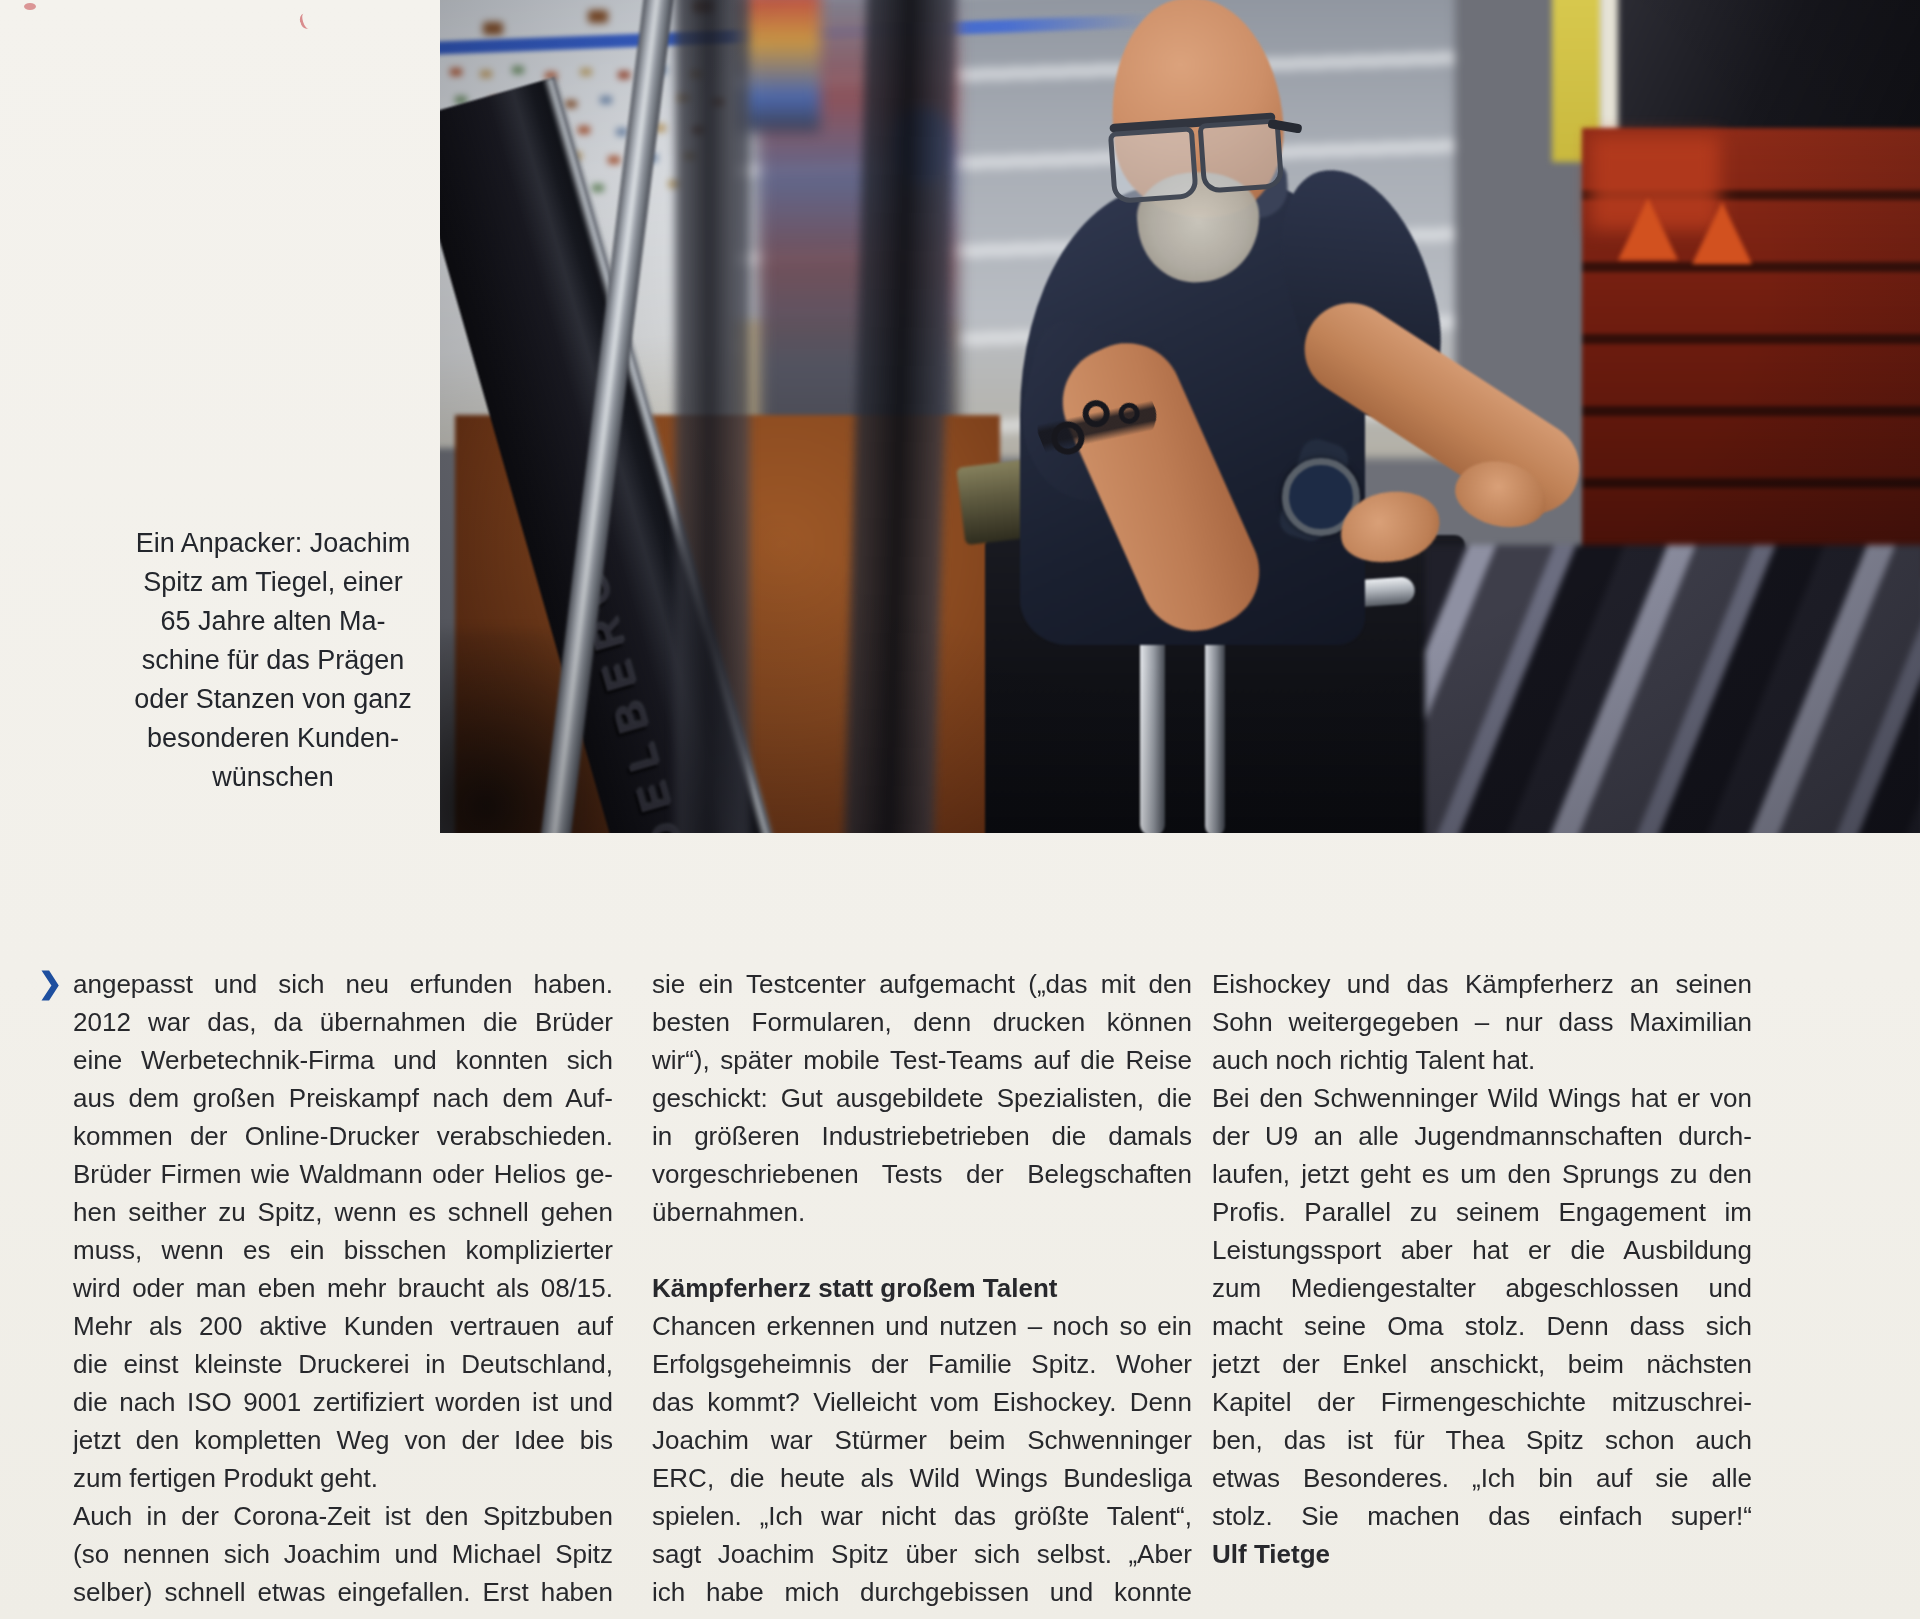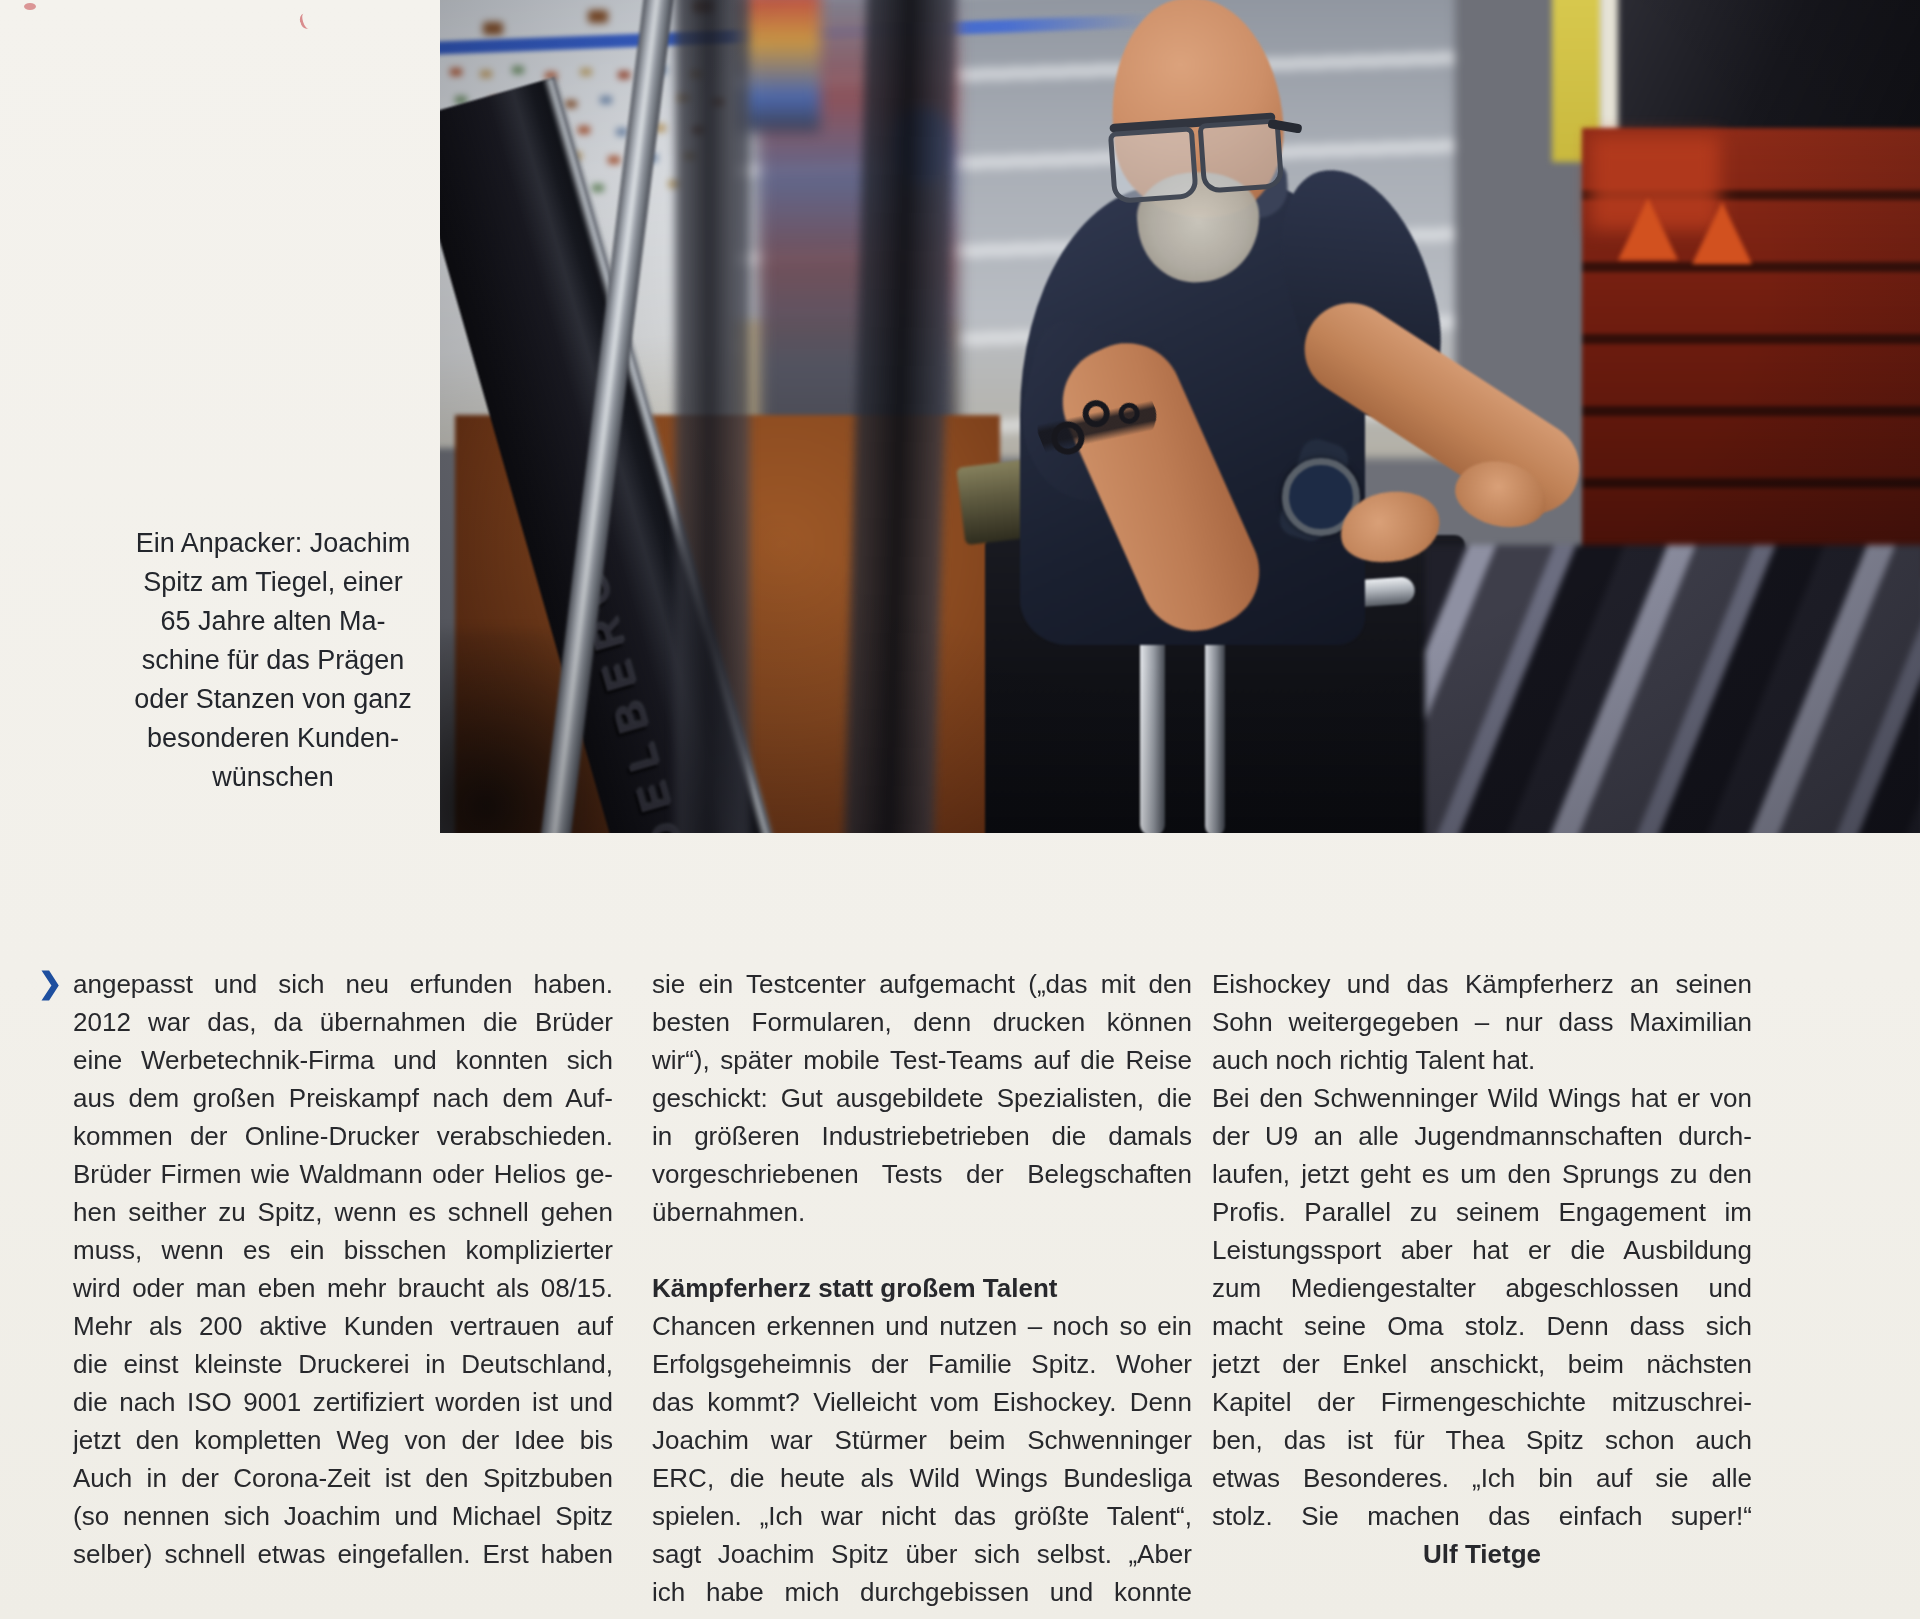--- a/index.html
+++ b/index.html
@@ -75,21 +75,21 @@
 
   
   .caption{position:absolute;left:130px;top:524px;width:286px;font-size:27px;line-height:39px;color:#23262c;text-align:center;}
   .marker{position:absolute;left:38px;top:966px;font-size:29px;font-weight:bold;color:#1e4f9f;}
   .col{position:absolute;top:965px;width:540px;font-size:26px;line-height:38px;color:#27282c;}
   #col-0{left:73px;} #col-1{left:640px;margin-left:12px;} #col-2{left:1212px;}
   .line{height:38px;overflow:hidden;}
   .j{text-align:justify;}
   .j::after{content:"";display:inline-block;width:100%;height:0;}
   .h{font-weight:700;}
-  .r{text-align:center;font-weight:700;}
+  .r{text-align:left;font-weight:700;}
   .artifact{position:absolute;background:rgba(194,58,64,.5);border-radius:50%;}
   .a1{left:24px;top:3px;width:12px;height:7px;}
   .a2{left:300px;top:13px;width:9px;height:16px;background:none;border-left:3px solid rgba(194,58,64,.55);transform:rotate(-18deg);}
 </style>
 </head>
 <body>
 
 <div class="page">
 
   <div class="artifact a1"></div>
@@ -174,20 +174,21 @@
       <div class="line j">aus dem großen Preiskampf nach dem Auf-</div>
       <div class="line j">kommen der Online-Drucker verabschieden.</div>
       <div class="line j">Brüder Firmen wie Waldmann oder Helios ge-</div>
       <div class="line j">hen seither zu Spitz, wenn es schnell gehen</div>
       <div class="line j">muss, wenn es ein bisschen komplizierter</div>
       <div class="line j">wird oder man eben mehr braucht als 08/15.</div>
       <div class="line j">Mehr als 200 aktive Kunden vertrauen auf</div>
       <div class="line j">die einst kleinste Druckerei in Deutschland,</div>
       <div class="line j">die nach ISO 9001 zertifiziert worden ist und</div>
       <div class="line j">jetzt den kompletten Weg von der Idee bis</div>
+      <div class="line l">zum fertigen Produkt geht.</div>
       <div class="line j">Auch in der Corona-Zeit ist den Spitzbuben</div>
       <div class="line j">(so nennen sich Joachim und Michael Spitz</div>
       <div class="line j">selber) schnell etwas eingefallen. Erst haben</div>
     </div>
   <div class="col" id="col-1">
       <div class="line j">sie ein Testcenter aufgemacht („das mit den</div>
       <div class="line j">besten Formularen, denn drucken können</div>
       <div class="line j">wir“), später mobile Test-Teams auf die Reise</div>
       <div class="line j">geschickt: Gut ausgebildete Spezialisten, die</div>
       <div class="line j">in größeren Industriebetrieben die damals</div>

